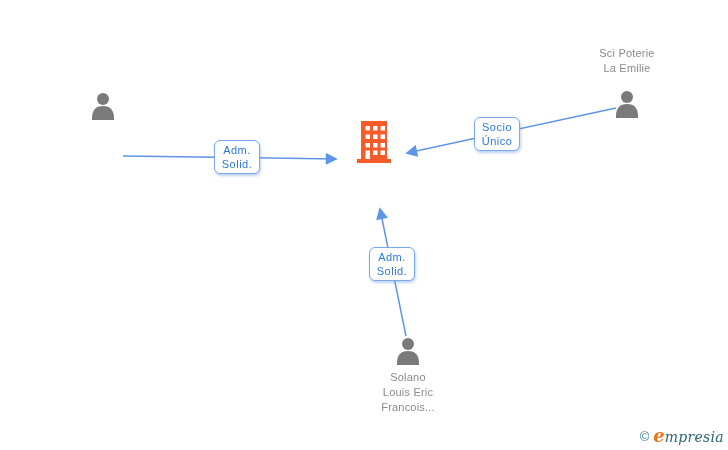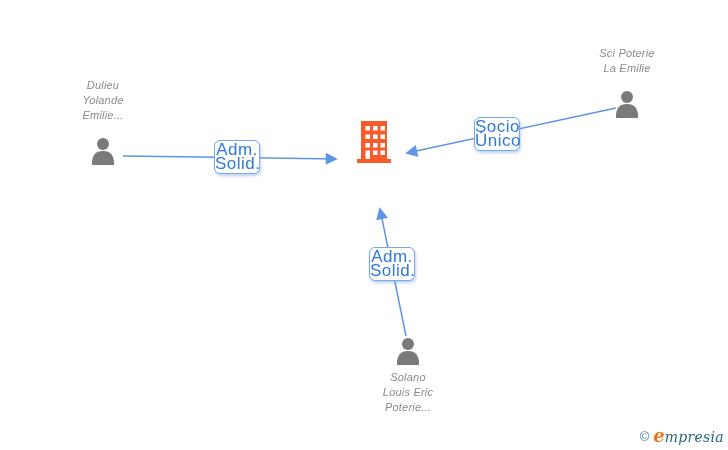--- a/index.html
+++ b/index.html
@@ -11,40 +11,40 @@
     overflow:hidden;
   }
   #edge-layer{position:absolute;left:0;top:0;z-index:1;}
   .node{
     position:absolute;z-index:2;
     width:120px;
     display:flex;flex-direction:column;align-items:center;
     text-align:center;
   }
   .person-label{
-    color:#8A8A8A;font-size:11px;line-height:15px;letter-spacing:.2px;font-style:italic;
+    color:#8A8A8A;font-size:11px;line-height:15px;letter-spacing:.2px;
   }
   .person-label span{display:block;}
   .company-label{
     color:#6F6F6F;font-weight:bold;font-size:11.5px;line-height:15px;letter-spacing:.3px;
   }
   .company-label span{display:block;}
   .person-icon{margin-top:13px;}
   .node-solano .person-icon{margin-top:0;}
   .node-solano .person-label{margin-top:2px;}
   .building-icon{margin-top:4px;}
   .edge-label{
     position:absolute;z-index:3;
     box-sizing:border-box;
     width:46px;
     background:#ffffff;
     border:1.5px solid #7BA7EC;
     border-radius:6px;
     box-shadow:1px 2px 3px rgba(110,155,225,.45);
-    color:#2F79D9;font-size:17px;line-height:14px;letter-spacing:.5px;
+    color:#2F79D9;font-size:11px;line-height:14px;letter-spacing:.5px;
     text-align:center;
     padding:2px 0;
   }
   .edge-label span{display:block;}
   #logo{
     position:absolute;right:4px;bottom:4px;z-index:2;
     white-space:nowrap;
   }
   #logo .copy{
     color:#3E7E93;font-size:13px;vertical-align:1px;margin-right:4px;
@@ -63,25 +63,20 @@
       <marker id="arrow" viewBox="0 0 10 10" refX="8.5" refY="5" markerWidth="10" markerHeight="8" orient="auto-start-reverse">
         <path d="M0 0 L10 5 L0 10 z" fill="#5E95E8"></path>
       </marker>
     </defs>
     <line x1="123" y1="156" x2="336" y2="159" stroke="#5E95E8" stroke-width="1.5" marker-end="url(#arrow)"></line>
     <line x1="616" y1="108" x2="407" y2="153" stroke="#5E95E8" stroke-width="1.5" marker-end="url(#arrow)"></line>
     <line x1="406" y1="336" x2="380" y2="209" stroke="#5E95E8" stroke-width="1.5" marker-end="url(#arrow)"></line>
   </svg>
 
   <div class="node node-dulieu" style="left:43px;top:78px">
-    <div class="person-label">
-      <span>Dulieu</span>
-      <span>Yolande</span>
-      <span>Emilie...</span>
-    </div>
     <svg class="person-icon" width="30" height="32" viewBox="0 0 30 32">
       <circle cx="15" cy="8" r="6" fill="#7A7A7A"></circle>
       <path d="M15 15 c-7.5 0 -11 4.8 -11 11.5 V29 h22 v-2.5 c0 -6.7 -3.5 -11.5 -11 -11.5 z" fill="#7A7A7A"></path>
     </svg>
   </div>
 
   <div class="node node-sci" style="left:567px;top:46px">
     <div class="person-label">
       <span>Sci Poterie</span>
       <span>La Emilie</span>
@@ -93,21 +88,21 @@
   </div>
 
   <div class="node node-solano" style="left:348px;top:336px">
     <svg class="person-icon" width="30" height="32" viewBox="0 0 30 32">
       <circle cx="15" cy="8" r="6" fill="#7A7A7A"></circle>
       <path d="M15 15 c-7.5 0 -11 4.8 -11 11.5 V29 h22 v-2.5 c0 -6.7 -3.5 -11.5 -11 -11.5 z" fill="#7A7A7A"></path>
     </svg>
     <div class="person-label">
       <span>Solano</span>
       <span>Louis Eric</span>
-      <span>Poterie...</span>
+      <span>Francois...</span>
     </div>
   </div>
 
   <div class="node node-company" style="left:314px;top:116px">
     <svg class="building-icon" width="38" height="44" viewBox="0 0 38 44">
       <rect x="6" y="1" width="26" height="39" fill="#F75B2B"></rect>
       <rect x="2" y="39" width="34" height="4" fill="#F75B2B"></rect>
 
       <rect x="10.5" y="6" width="4.5" height="4.5" fill="#ffffff"></rect>
       <rect x="18" y="6" width="4.5" height="4.5" fill="#ffffff"></rect>

